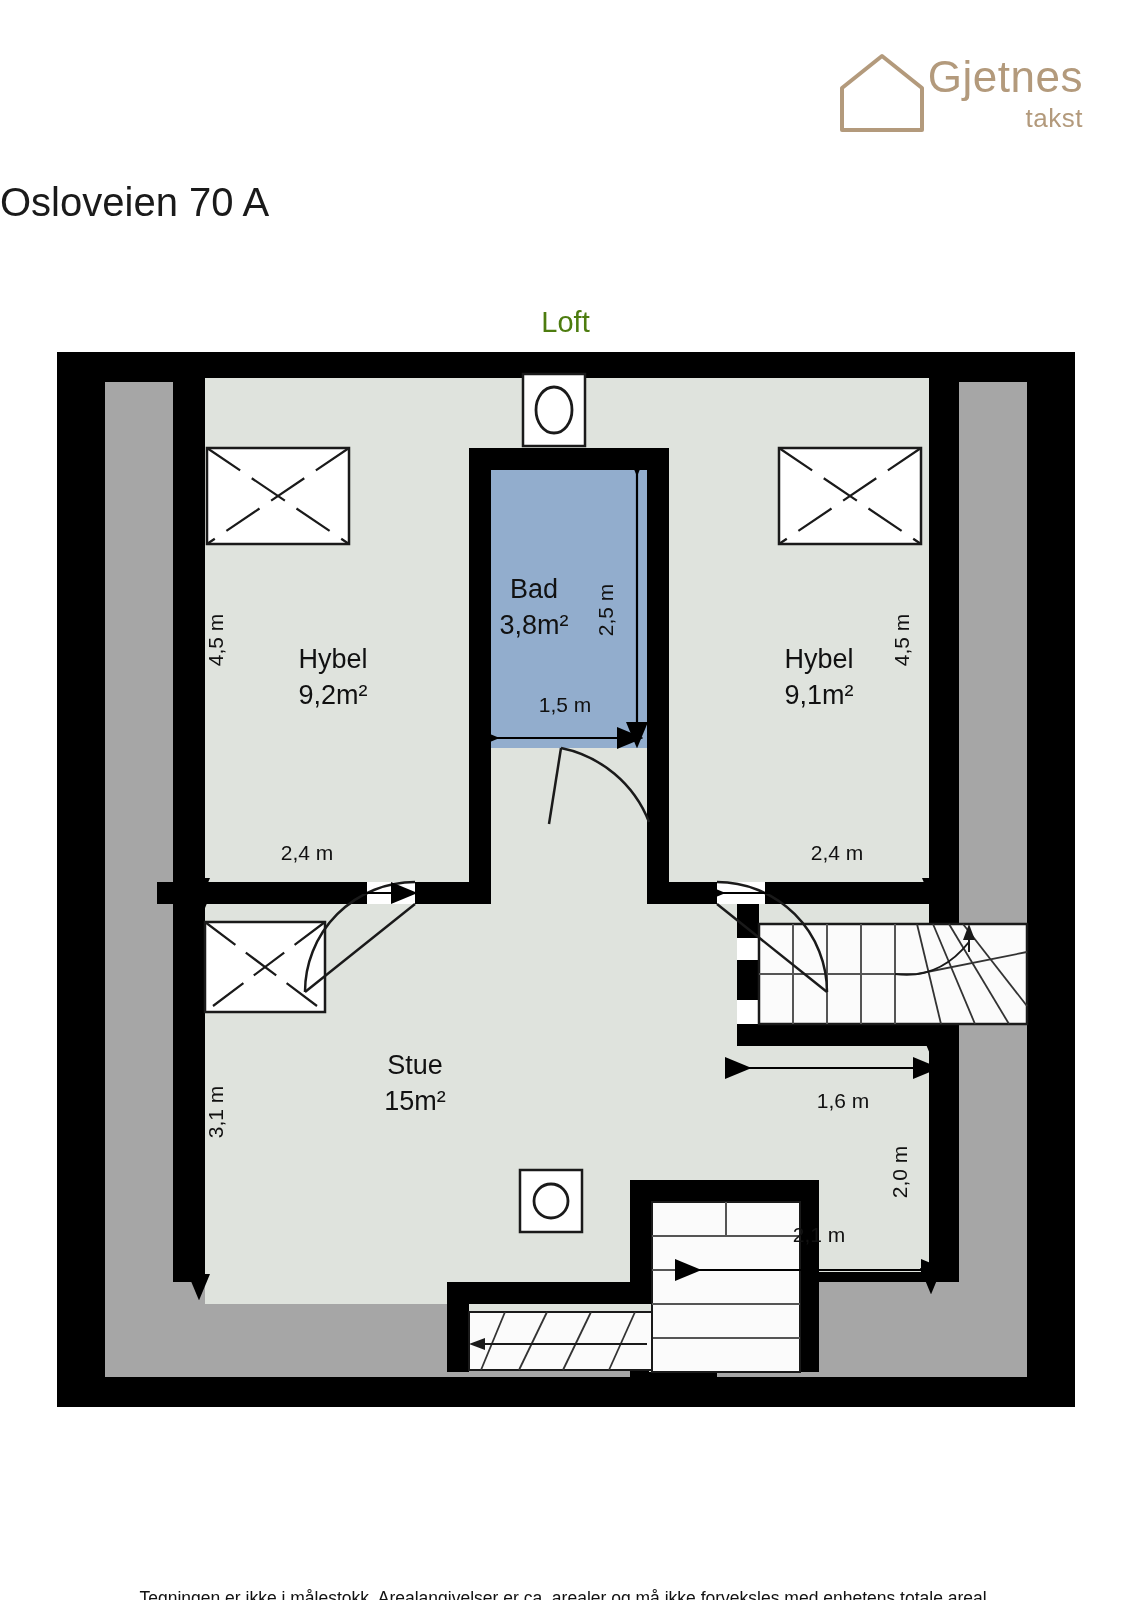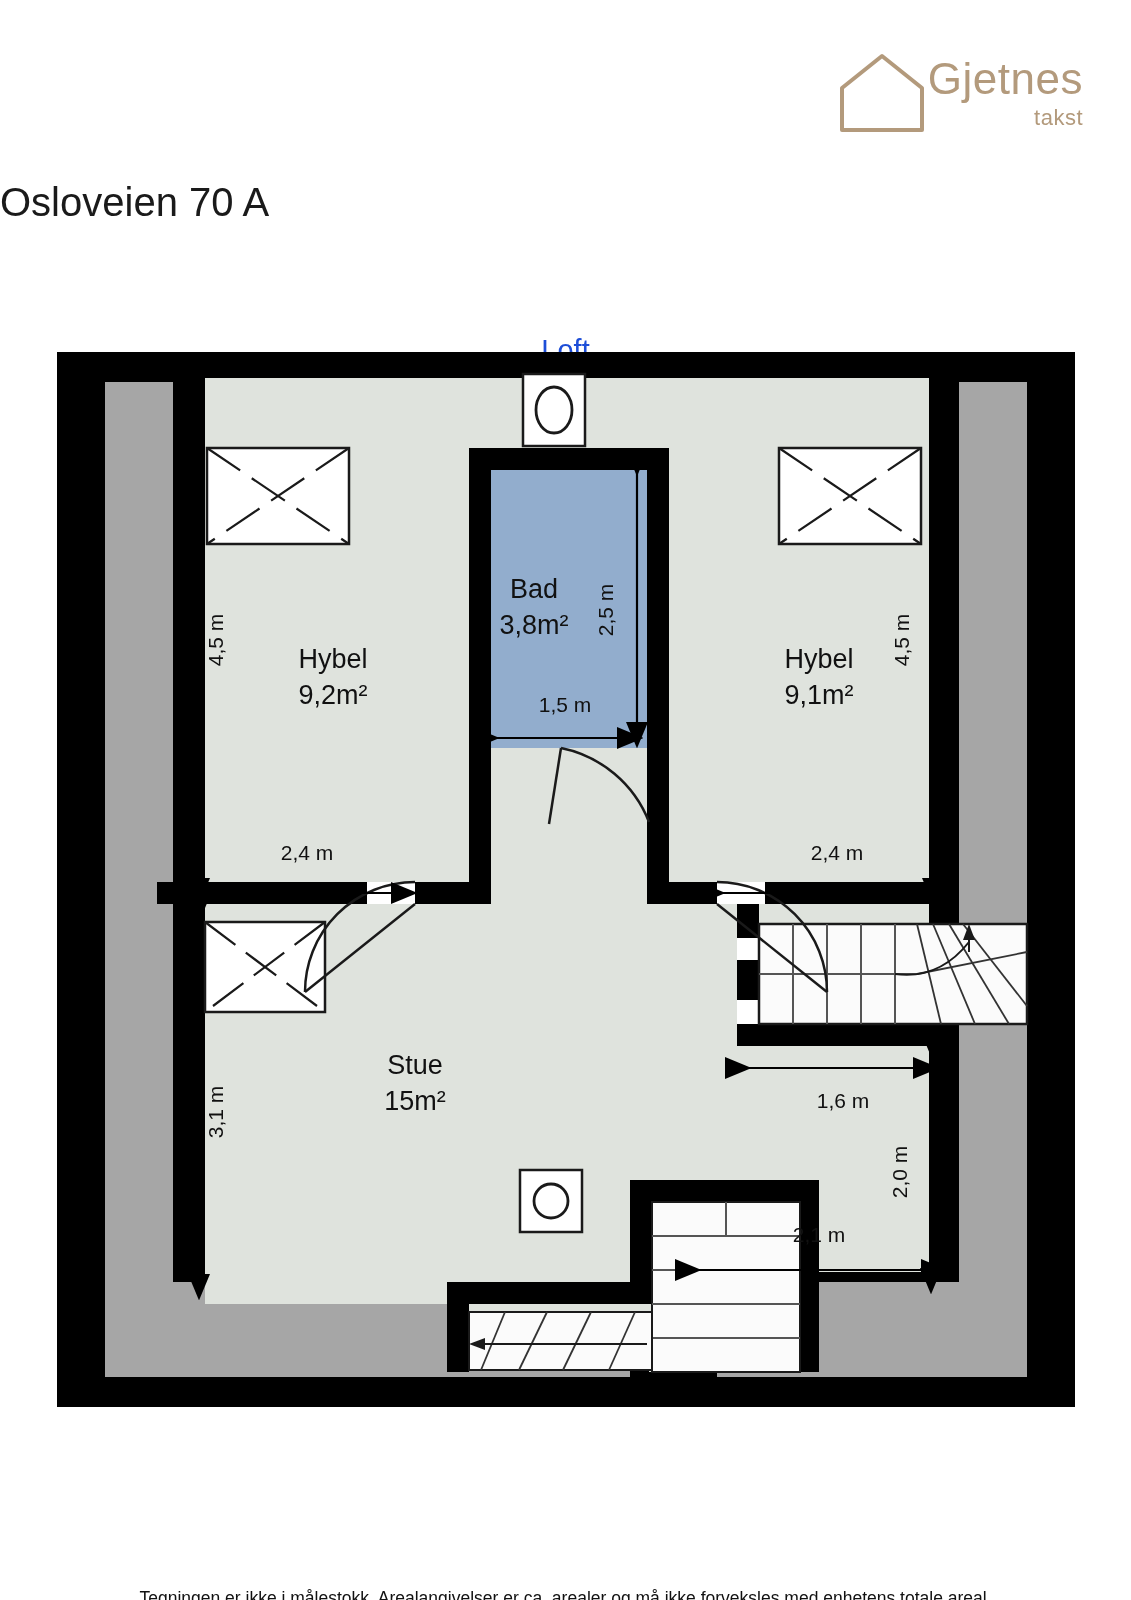--- a/index.html
+++ b/index.html
@@ -29,21 +29,21 @@
     flex-direction: column;
     align-items: flex-start;
     line-height: 1;
   }
   .logo-name {
     font-size: 44px;
     color: #b39a7c;
     letter-spacing: 0.5px;
   }
   .logo-sub {
-    font-size: 22px;
+    font-size: 26px;
     color: #b39a7c;
     align-self: flex-end;
     margin-top: 6px;
     letter-spacing: 0.5px;
   }
   .page-title {
     position: absolute;
     top: 180px;
     left: 0;
     width: 100%;
@@ -52,22 +52,21 @@
     color: #1a1a1a;
   }
   .floor-label {
     position: absolute;
     top: 306px;
     left: 0;
     width: 100%;
     text-align: center;
     font-size: 29px;
     font-weight: 400;
-    color: #1d4ed8;
-    margin-top: 28px;
+    color: #4d7c0f;
   }
   .plan-wrap {
     position: absolute;
     top: 352px;
     left: 57px;
     width: 1018px;
     height: 1055px;
   }
   .plan-svg { display: block; }
   .footer-note {

